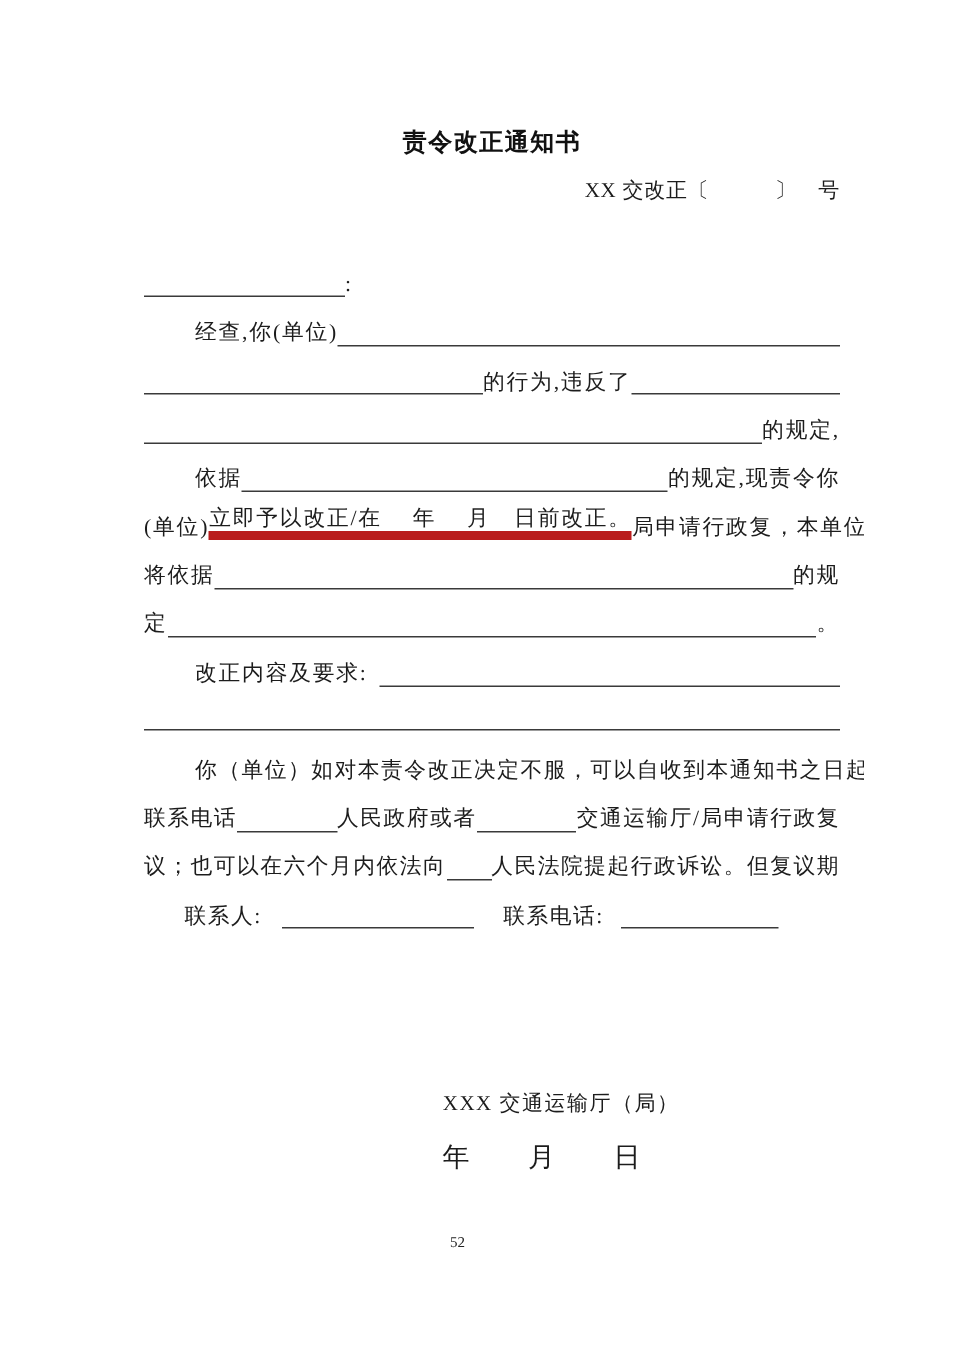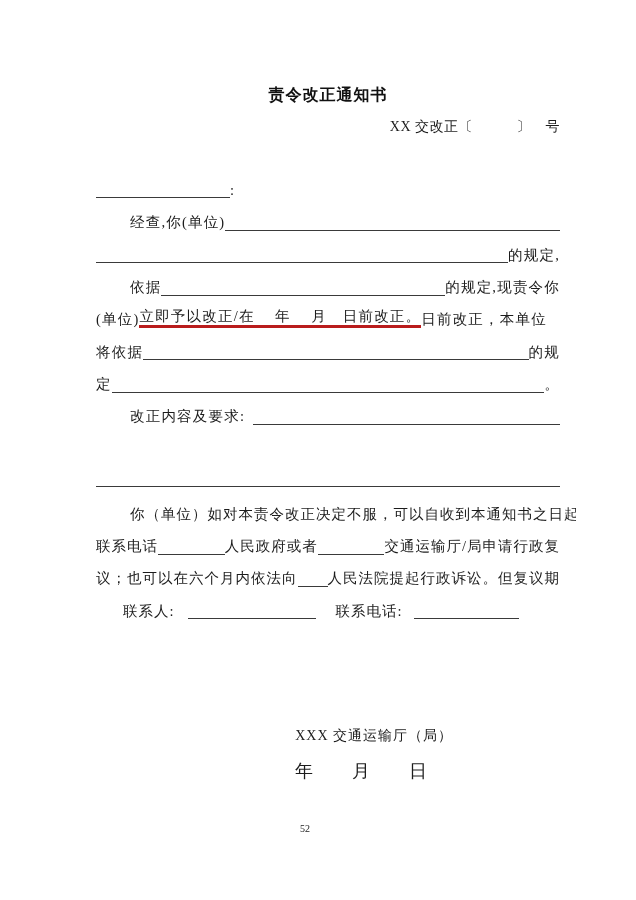--- a/index.html
+++ b/index.html
@@ -25,21 +25,21 @@
     font-size:14px;letter-spacing:0.5px;white-space:pre;
   }
 
   
   .bodyblock{position:absolute;top:166px;left:0;width:464px;}
   .line{display:flex;align-items:flex-end;height:32.4px;}
   .t{white-space:pre;font-size:14.5px;letter-spacing:1.2px;line-height:1.15;}
   .blank{border-bottom:1px solid #3a3a3a;height:2px;}
   .fill{flex:1;}
   .ind{width:34px;flex:0 0 auto;}
-  .u{border-bottom:3px solid #b91c1c;}
+  .u{border-bottom:6px solid #b91c1c;}
   .gap8{width:8px;flex:0 0 auto;}
 
   
   .divider{
     position:absolute;top:486px;left:0;width:464px;
     border-top:1.5px solid #3a3a3a;height:0;
   }
 
   
   .appealblock{position:absolute;top:490px;left:0;width:464px;}
@@ -94,37 +94,42 @@
         <span class="blank" style="width:134px"></span>
         <span class="t">:</span>
       </div>
 
       <div class="line">
         <span class="ind"></span>
         <span class="t">经查,你(单位)</span>
         <span class="blank fill"></span>
       </div>
 
+      <div class="line">
+        <span class="blank" style="width:226px"></span>
+        <span class="t">的行为,违反了</span>
+        <span class="blank fill"></span>
+      </div>
 
       <div class="line">
         <span class="blank fill"></span>
         <span class="t">的规定,</span>
       </div>
 
       <div class="line">
         <span class="ind"></span>
         <span class="t">依据</span>
         <span class="blank fill"></span>
         <span class="t">的规定,现责令你</span>
       </div>
 
       <div class="line">
         <span class="t">(单位)</span>
         <span class="t u">立即予以改正/在　 年　 月　日前改正。</span>
-        <span class="t">日前改正，本单位</span>
+        <span class="t">局申请行政复，本单位</span>
       </div>
 
       <div class="line">
         <span class="t">将依据</span>
         <span class="blank fill"></span>
         <span class="t">的规</span>
       </div>
 
       <div class="line">
         <span class="t">定</span>

